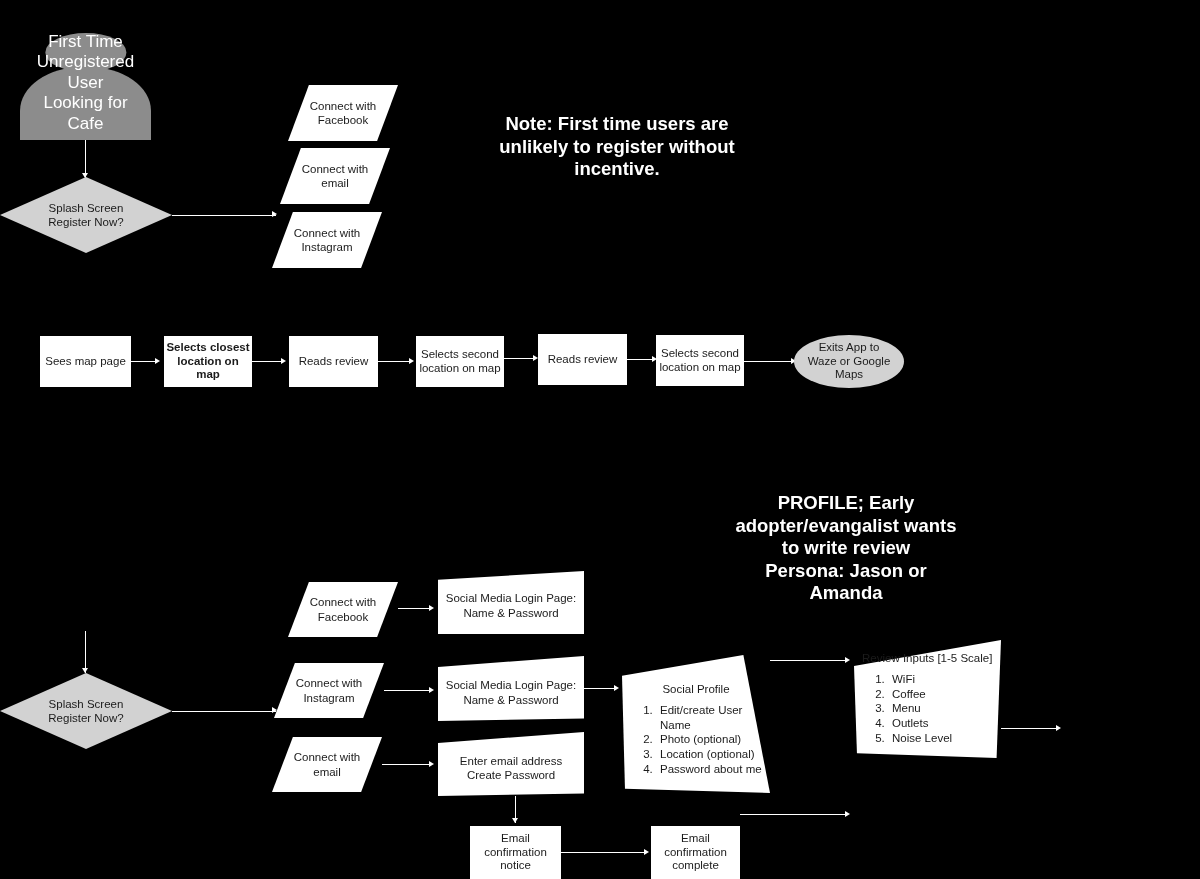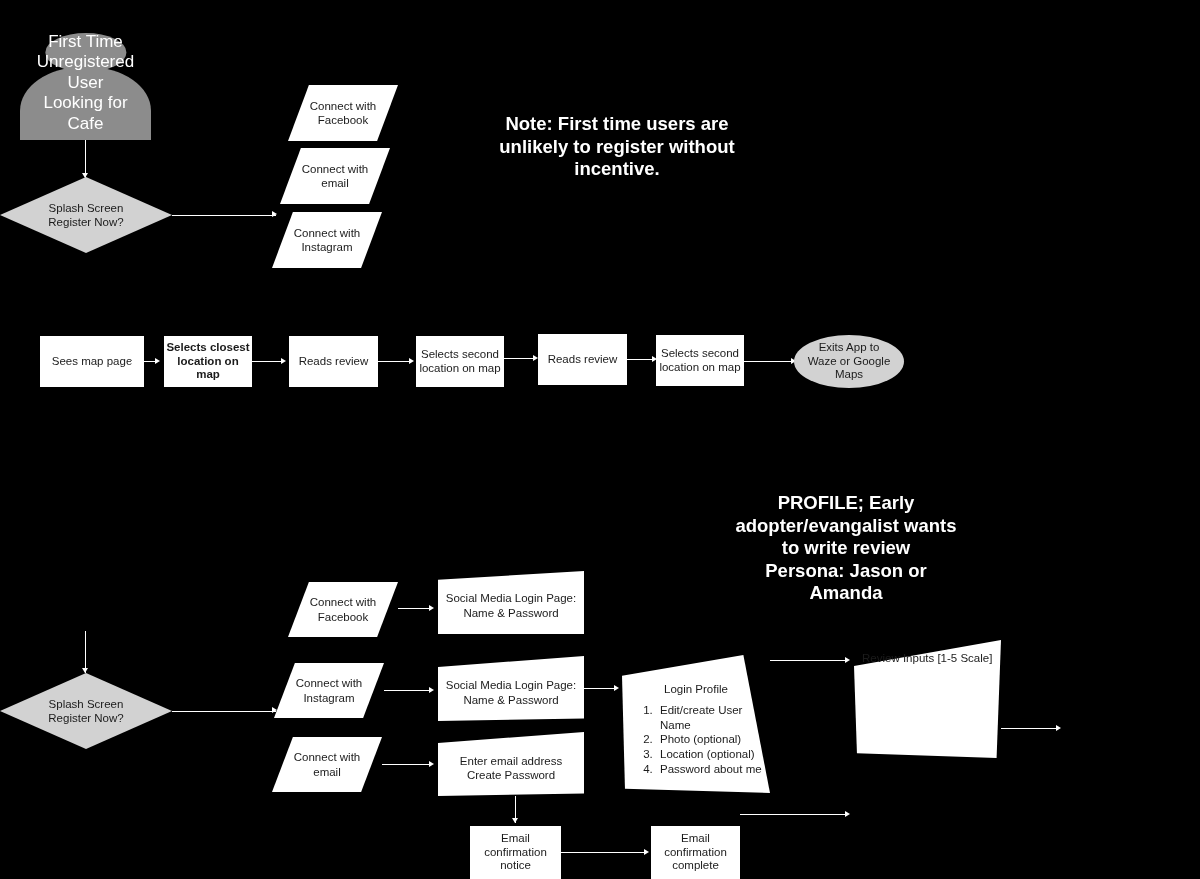--- a/index.html
+++ b/index.html
@@ -244,21 +244,21 @@
   <div class="para-wrap" style="left:272px; top:212px; width:110px; height:56px;">
     <div class="para-shape"></div>
     <div class="plabel">Connect with
 Instagram</div>
   </div>
 
   <div class="note" style="left:478px; top:113px; width:278px; font-size:18.5px;">Note: First time users are
 unlikely to register without
 incentive.</div>
 
-  <div class="node rect" style="left:40px; top:336px; width:104px; height:51px;">
+  <div class="node rect" style="left:40px; top:336px; width:91px; height:51px;">
     <span>Sees map page</span>
   </div>
   <div class="conn conn-h" style="left:131px; top:361px; width:27px;"></div>
   <div class="arrowhead" style="left:155px; top:357.5px;"></div>
 
   <div class="node rect" style="left:164px; top:336px; width:88px; height:51px;font-weight:bold;">
     <span>Selects closest
 location on map</span>
   </div>
   <div class="conn conn-h" style="left:252px; top:361px; width:32px;"></div>
@@ -376,37 +376,44 @@
 confirmation
 complete</span>
   </div>
 
   <div class="conn conn-h" style="left:584px; top:688px; width:33px;"></div>
   <div class="arrowhead" style="left:614px; top:684.5px;"></div>
 
   <div class="skew-wrap" style="left:622px; top:655px; width:148px; height:138px;">
     <div class="skew-shape t4"></div>
     <div class="listbox" style="padding-top:28px;">
-      <div class="lb-title">Login Profile</div>
+      <div class="lb-title">Social Profile</div>
       <ol>
         <li>Edit/create User Name</li>
         <li>Photo (optional)</li>
         <li>Location (optional)</li>
         <li>Password about me</li>
       </ol>
     </div>
   </div>
 
   <div class="conn conn-h" style="left:770px; top:660px; width:78px;"></div>
   <div class="arrowhead" style="left:845px; top:656.5px;"></div>
 
   <div class="skew-wrap" style="left:854px; top:640px; width:147px; height:118px;">
     <div class="skew-shape t3"></div>
     <div class="listbox lb-left" style="padding-top:12px;">
       <div class="lb-title">Review Inputs [1-5 Scale]</div>
+      <ol>
+        <li>WiFi</li>
+        <li>Coffee</li>
+        <li>Menu</li>
+        <li>Outlets</li>
+        <li>Noise Level</li>
+      </ol>
     </div>
   </div>
 
   <div class="conn conn-h" style="left:1001px; top:728px; width:58px;"></div>
   <div class="arrowhead" style="left:1056px; top:724.5px;"></div>
 
 
 
   <div class="conn conn-h" style="left:740px; top:814px; width:108px;"></div>
   <div class="arrowhead" style="left:845px; top:810.5px;"></div>

